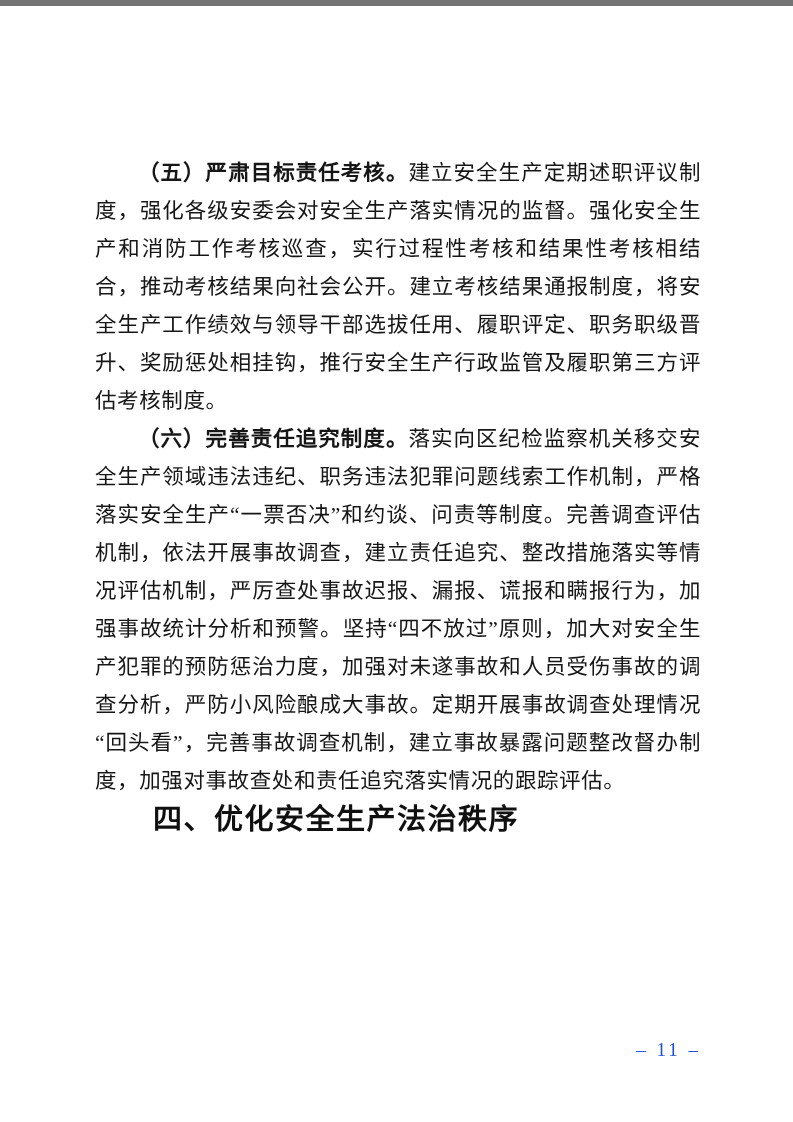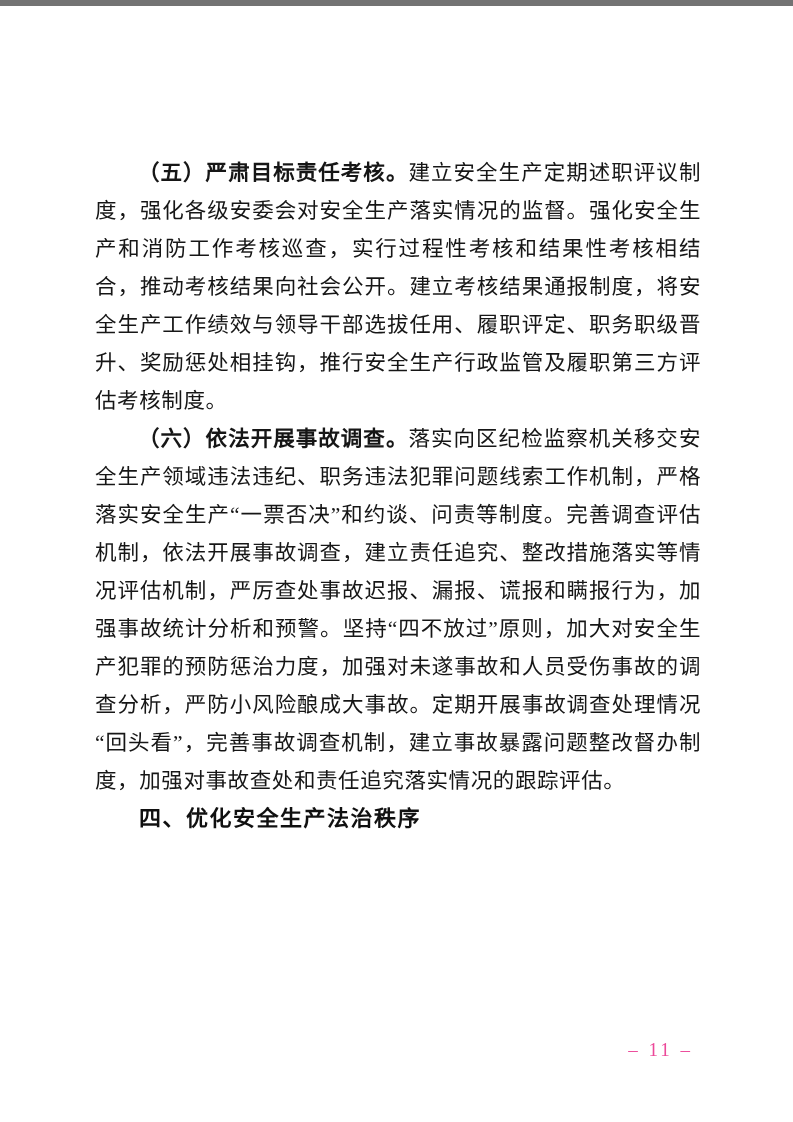--- a/index.html
+++ b/index.html
@@ -33,44 +33,44 @@
     letter-spacing: 0.6px;
   }
   p.para .lead {
     font-weight: 600;
   }
   h2.section-heading {
     margin: 0;
     text-indent: 2em;
     font-family: "Liberation Sans", "DejaVu Sans", sans-serif;
     font-weight: 700;
-    font-size: 22px;
+    font-size: 29px;
     line-height: 38px;
     letter-spacing: 1.5px;
     color: #101010;
   }
   .footer {
     position: absolute;
     top: 1033px;
-    right: 100px;
+    right: 92px;
     font-size: 19px;
     letter-spacing: 3px;
-    color: #ec4899;
+    color: #1d4ed8;
     font-family: "Liberation Serif", "DejaVu Serif", serif;
   }
 </style>
 </head>
 <body>
 
 <div class="page">
   <div class="content">
 
     <p class="para"><span class="lead">（五）严肃目标责任考核。</span><span>建立安全生产定期述职评议制度，强化各级安委会对安全生产落实情况的监督。强化安全生产和消防工作考核巡查，实行过程性考核和结果性考核相结合，推动考核结果向社会公开。建立考核结果通报制度，将安全生产工作绩效与领导干部选拔任用、履职评定、职务职级晋升、奖励惩处相挂钩，推行安全生产行政监管及履职第三方评估考核制度。</span></p>
 
-    <p class="para"><span class="lead">（六）依法开展事故调查。</span><span>落实向区纪检监察机关移交安全生产领域违法违纪、职务违法犯罪问题线索工作机制，严格落实安全生产“一票否决”和约谈、问责等制度。完善调查评估机制，依法开展事故调查，建立责任追究、整改措施落实等情况评估机制，严厉查处事故迟报、漏报、谎报和瞒报行为，加强事故统计分析和预警。坚持“四不放过”原则，加大对安全生产犯罪的预防惩治力度，加强对未遂事故和人员受伤事故的调查分析，严防小风险酿成大事故。定期开展事故调查处理情况“回头看”，完善事故调查机制，建立事故暴露问题整改督办制度，加强对事故查处和责任追究落实情况的跟踪评估。</span></p>
+    <p class="para"><span class="lead">（六）完善责任追究制度。</span><span>落实向区纪检监察机关移交安全生产领域违法违纪、职务违法犯罪问题线索工作机制，严格落实安全生产“一票否决”和约谈、问责等制度。完善调查评估机制，依法开展事故调查，建立责任追究、整改措施落实等情况评估机制，严厉查处事故迟报、漏报、谎报和瞒报行为，加强事故统计分析和预警。坚持“四不放过”原则，加大对安全生产犯罪的预防惩治力度，加强对未遂事故和人员受伤事故的调查分析，严防小风险酿成大事故。定期开展事故调查处理情况“回头看”，完善事故调查机制，建立事故暴露问题整改督办制度，加强对事故查处和责任追究落实情况的跟踪评估。</span></p>
 
     <h2 class="section-heading">四、优化安全生产法治秩序</h2>
 
 
   </div>
 
   <div class="footer">– 11 –</div>
 </div>
 
 </body></html>

